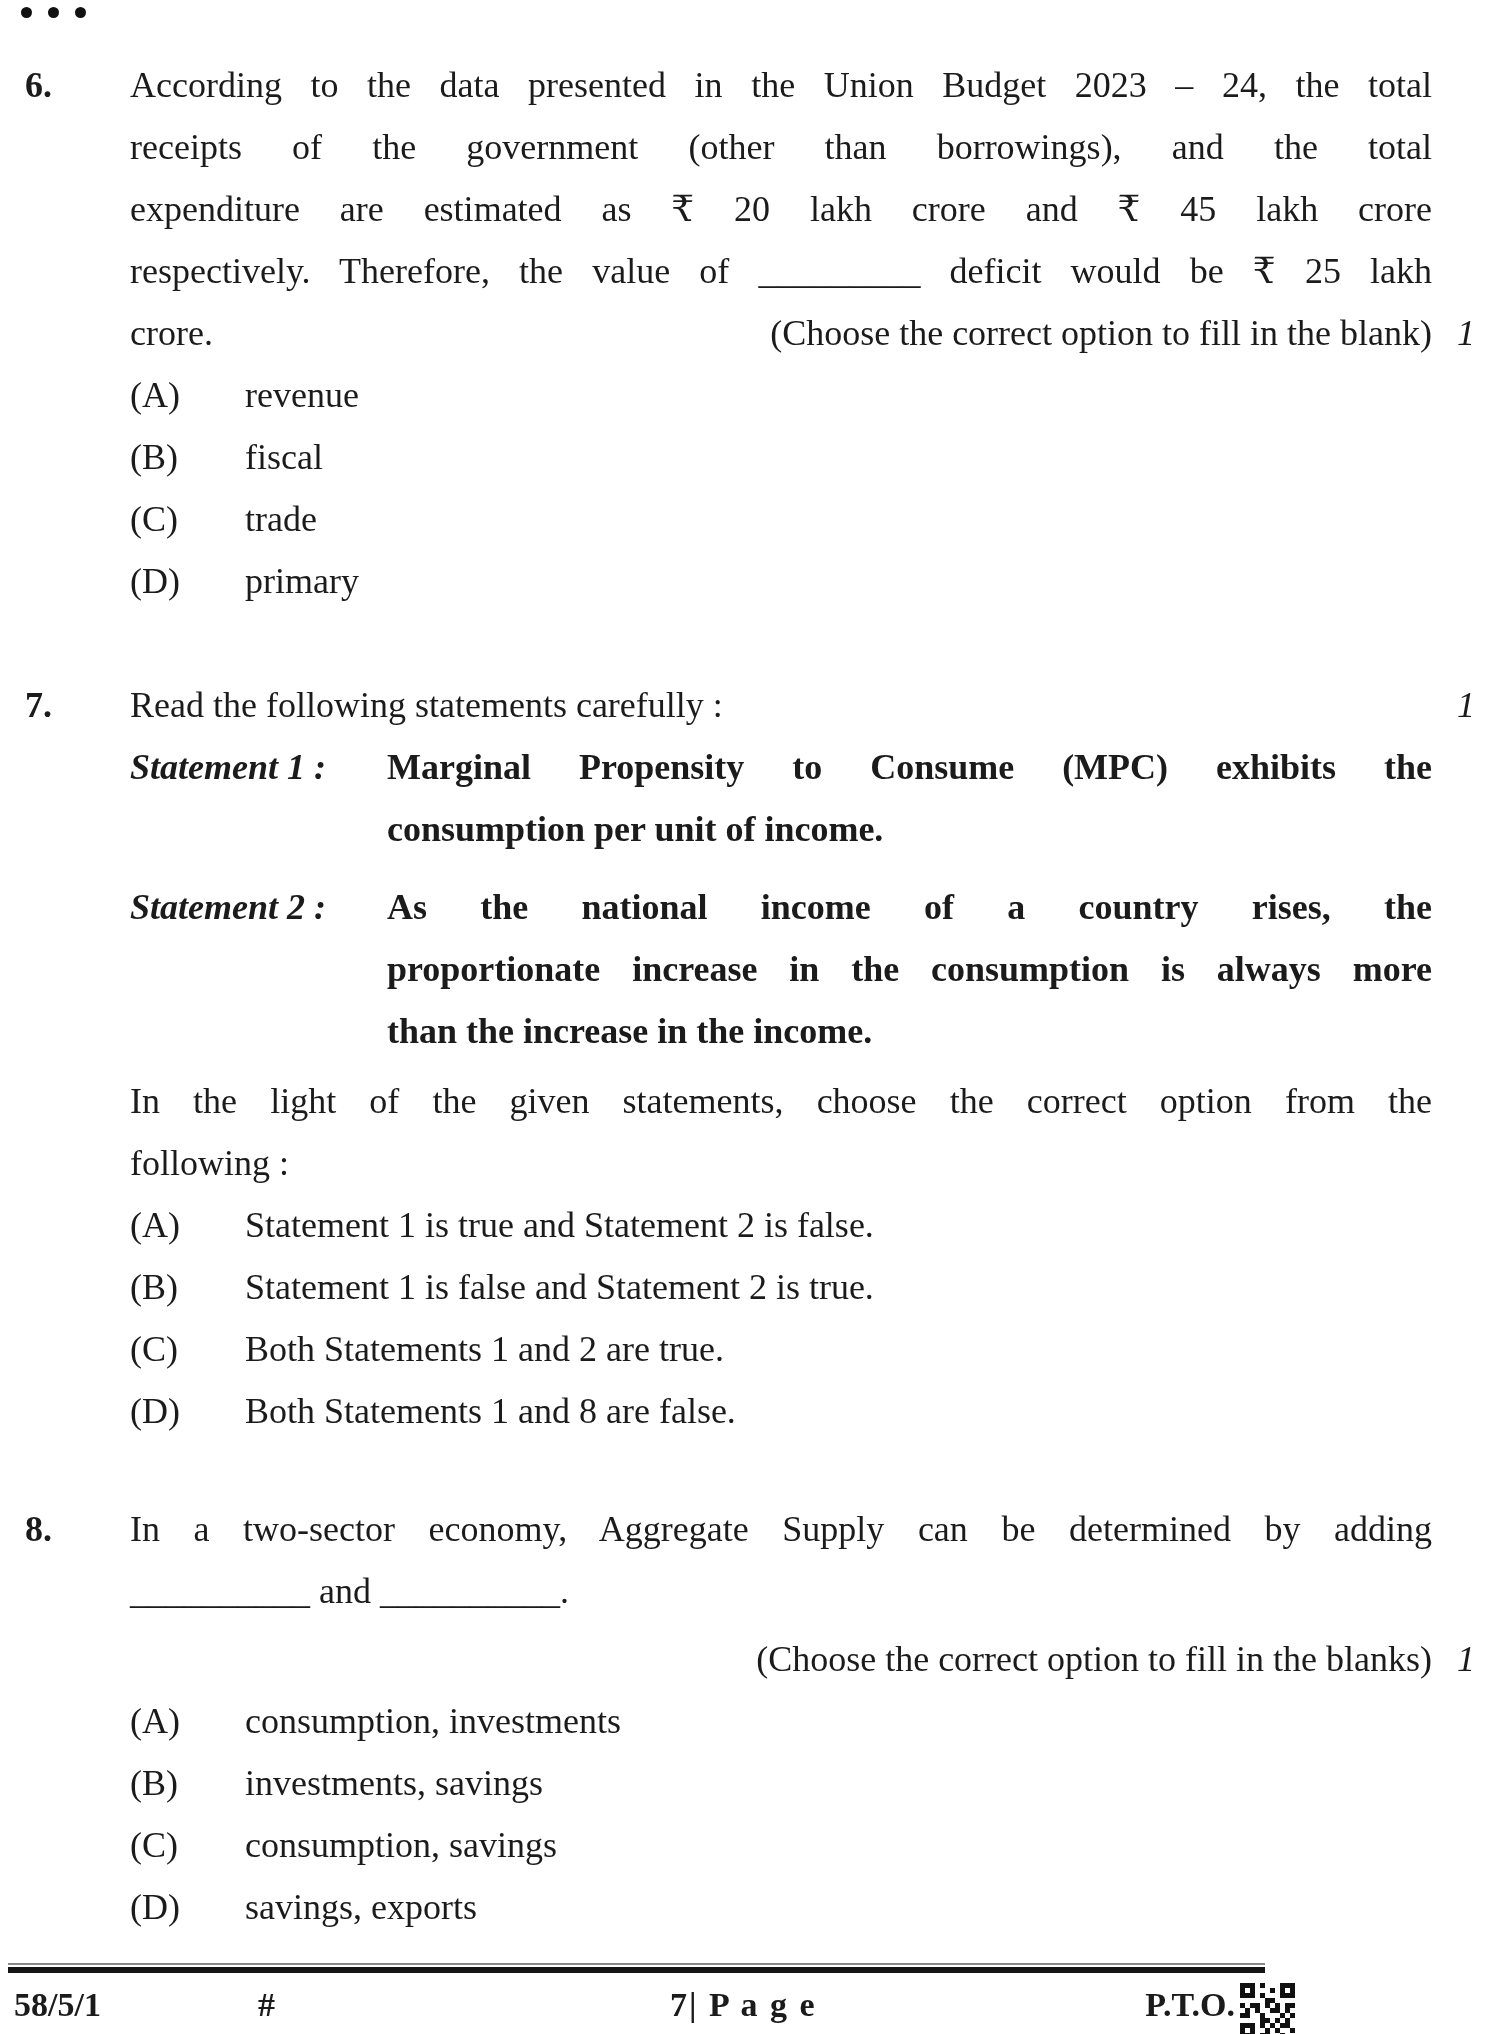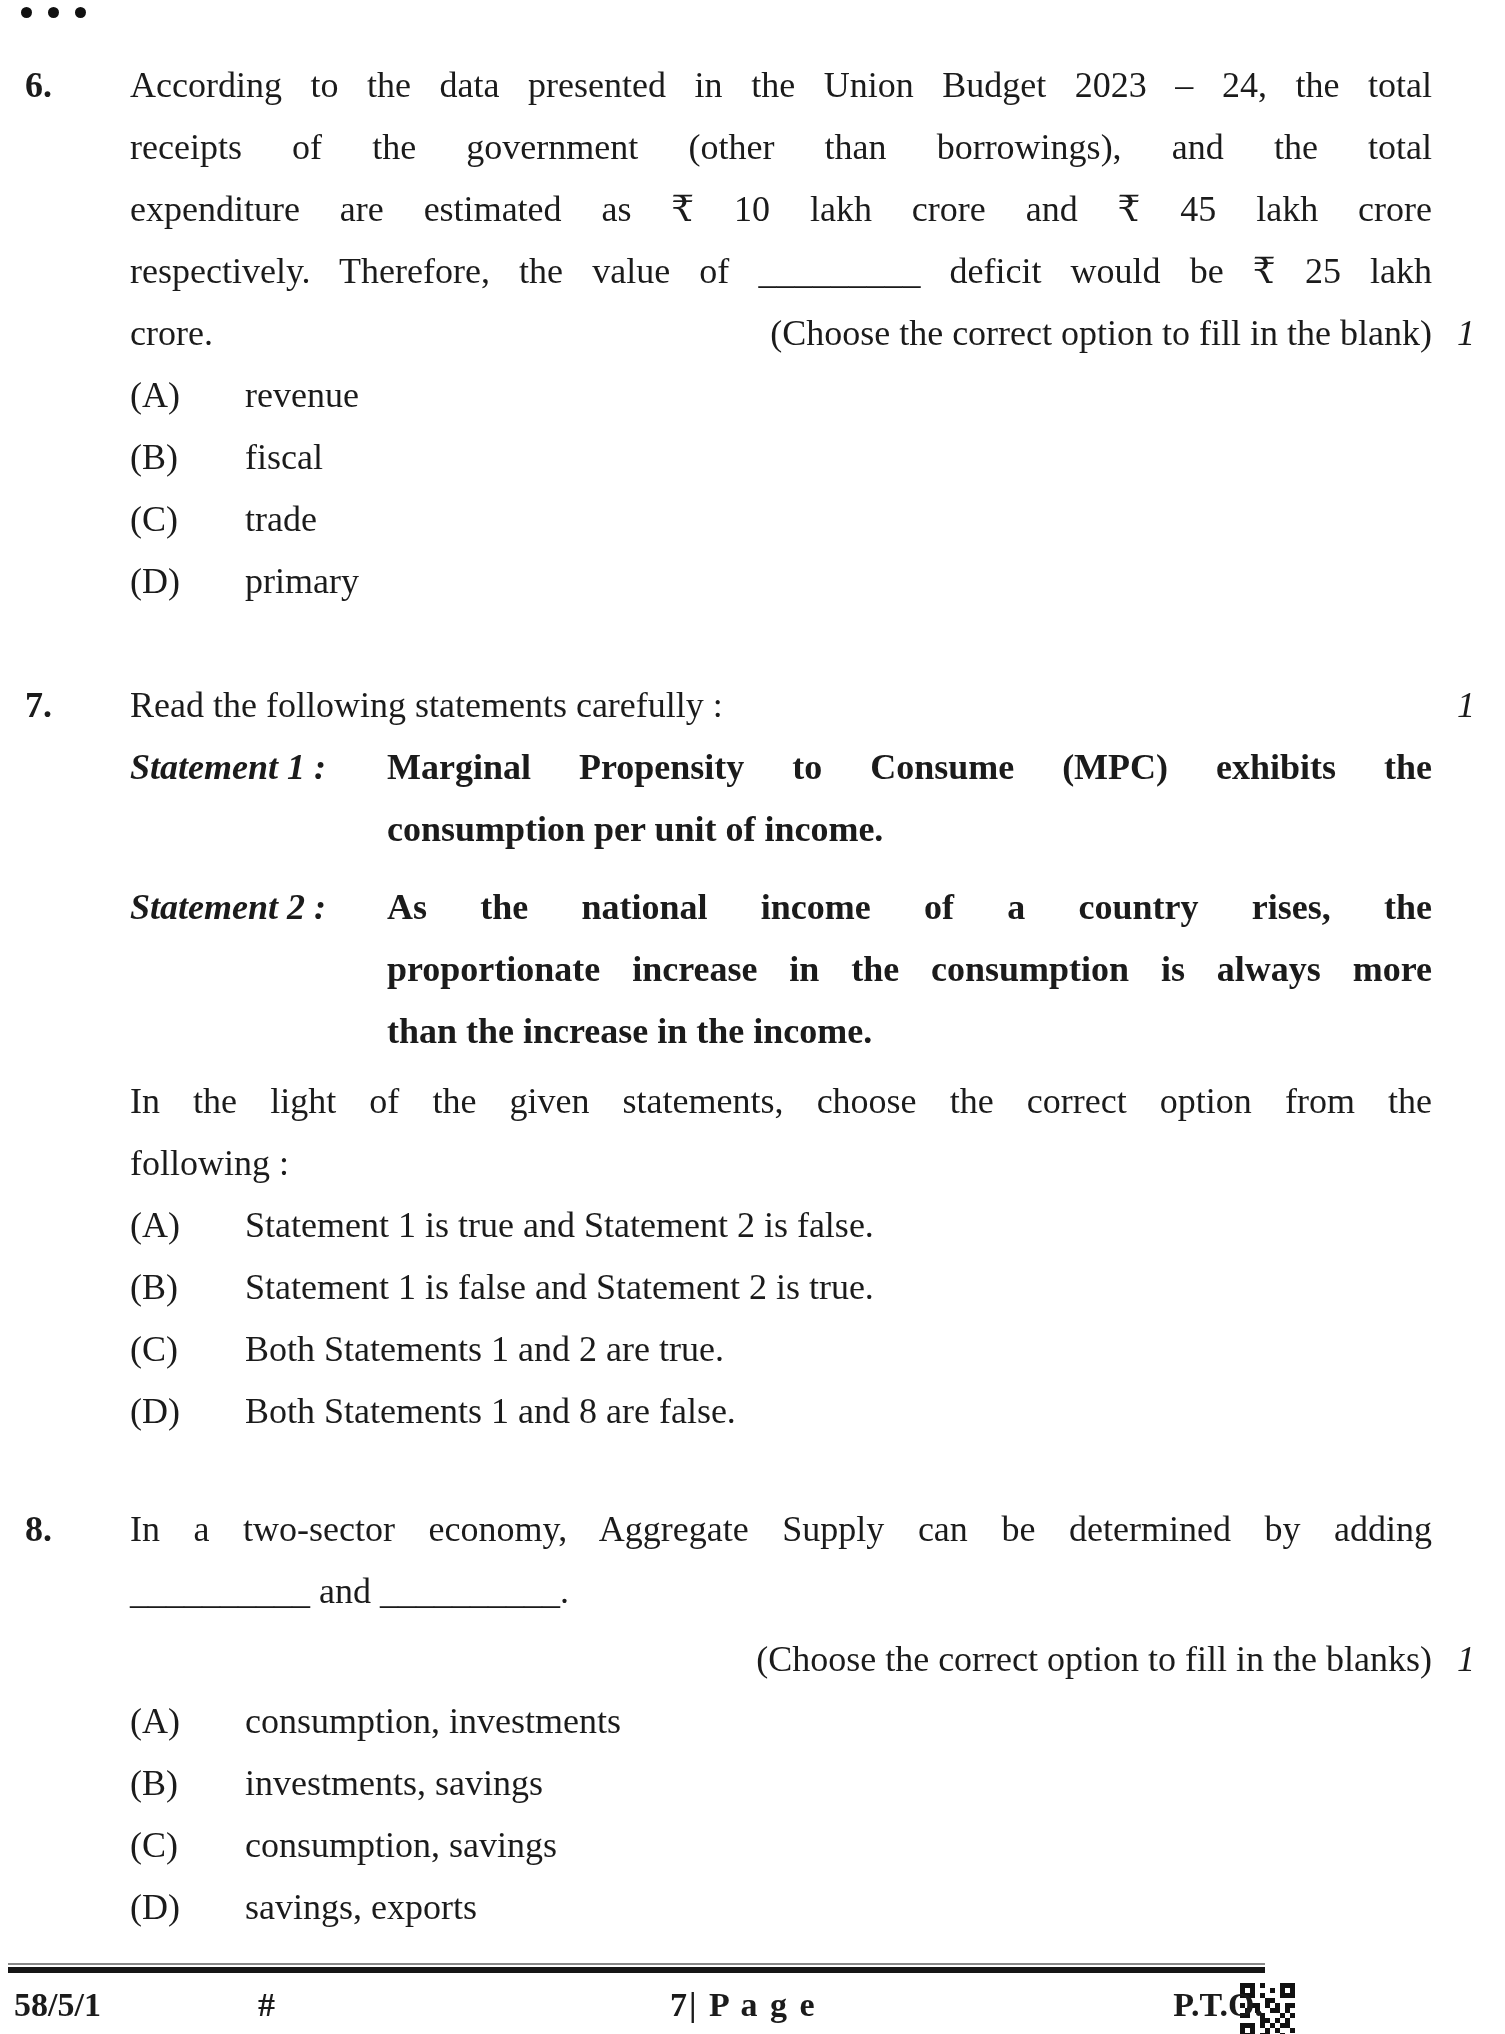--- a/index.html
+++ b/index.html
@@ -45,40 +45,40 @@
   .instr-row{text-align:right;margin-top:6px;}
 
   
   .footer{position:absolute;left:0;bottom:0;width:1273px;height:71px;}
   .rule-thin{position:absolute;left:8px;right:8px;top:0;height:2px;background:#888;}
   .rule-thick{position:absolute;left:8px;right:8px;top:4px;height:6px;background:#151515;}
   .footer-item{position:absolute;top:22px;font-weight:bold;font-size:34px;line-height:40px;}
   .f-code{left:14px;}
   .f-hash{left:258px;font-weight:bold;}
   .f-page{left:670px;letter-spacing:2px;}
-  .f-pto{right:10px;}
+  .f-pto{right:38px;}
   .f-qr{position:absolute;left:1240px;top:20px;width:55px;height:55px;}
 </style>
 </head>
 <body>
 
 <div class="page">
 
   <div class="dots">
     <span class="dot"></span>
     <span class="dot"></span>
     <span class="dot"></span>
   </div>
 
   <div class="question q6">
     <span class="qnum">6.</span>
     <span class="qmark">1</span>
     <div class="jline">According to the data presented in the Union Budget 2023 – 24, the total</div>
     <div class="jline">receipts of the government (other than borrowings), and the total</div>
-    <div class="jline">expenditure are estimated as ₹ 10 lakh crore and ₹ 45 lakh crore</div>
+    <div class="jline">expenditure are estimated as ₹ 20 lakh crore and ₹ 45 lakh crore</div>
     <div class="jline">respectively. Therefore, the value of _________ deficit would be ₹ 25 lakh</div>
     <div class="tail-row">
       <span>crore.</span>
       <span>(Choose the correct option to fill in the blank)</span>
     </div>
     <div class="options">
       <div class="opt-row">
         <span class="opt-label">(A)</span>
         <span class="opt-text">revenue</span>
       </div>

